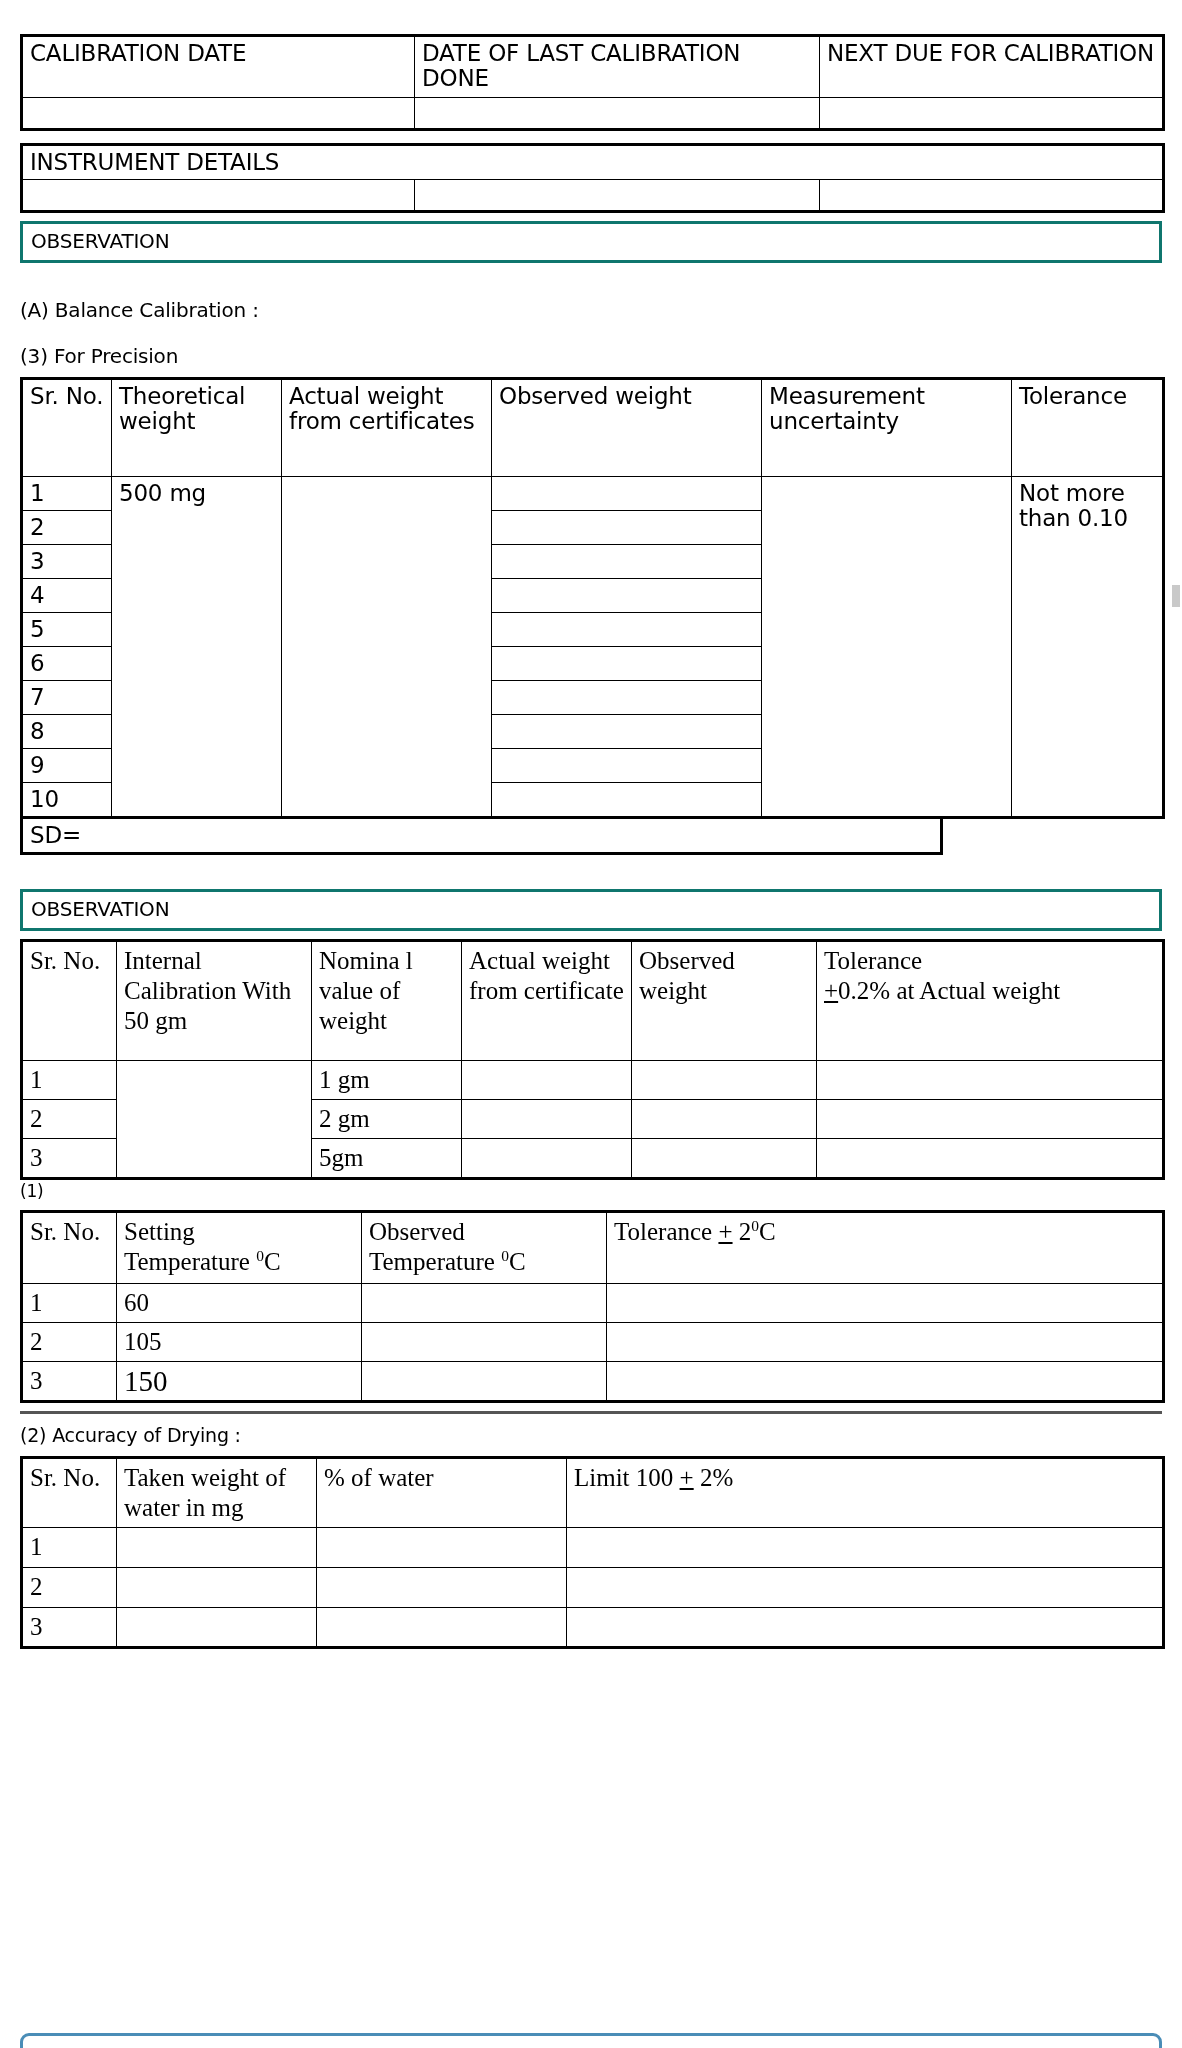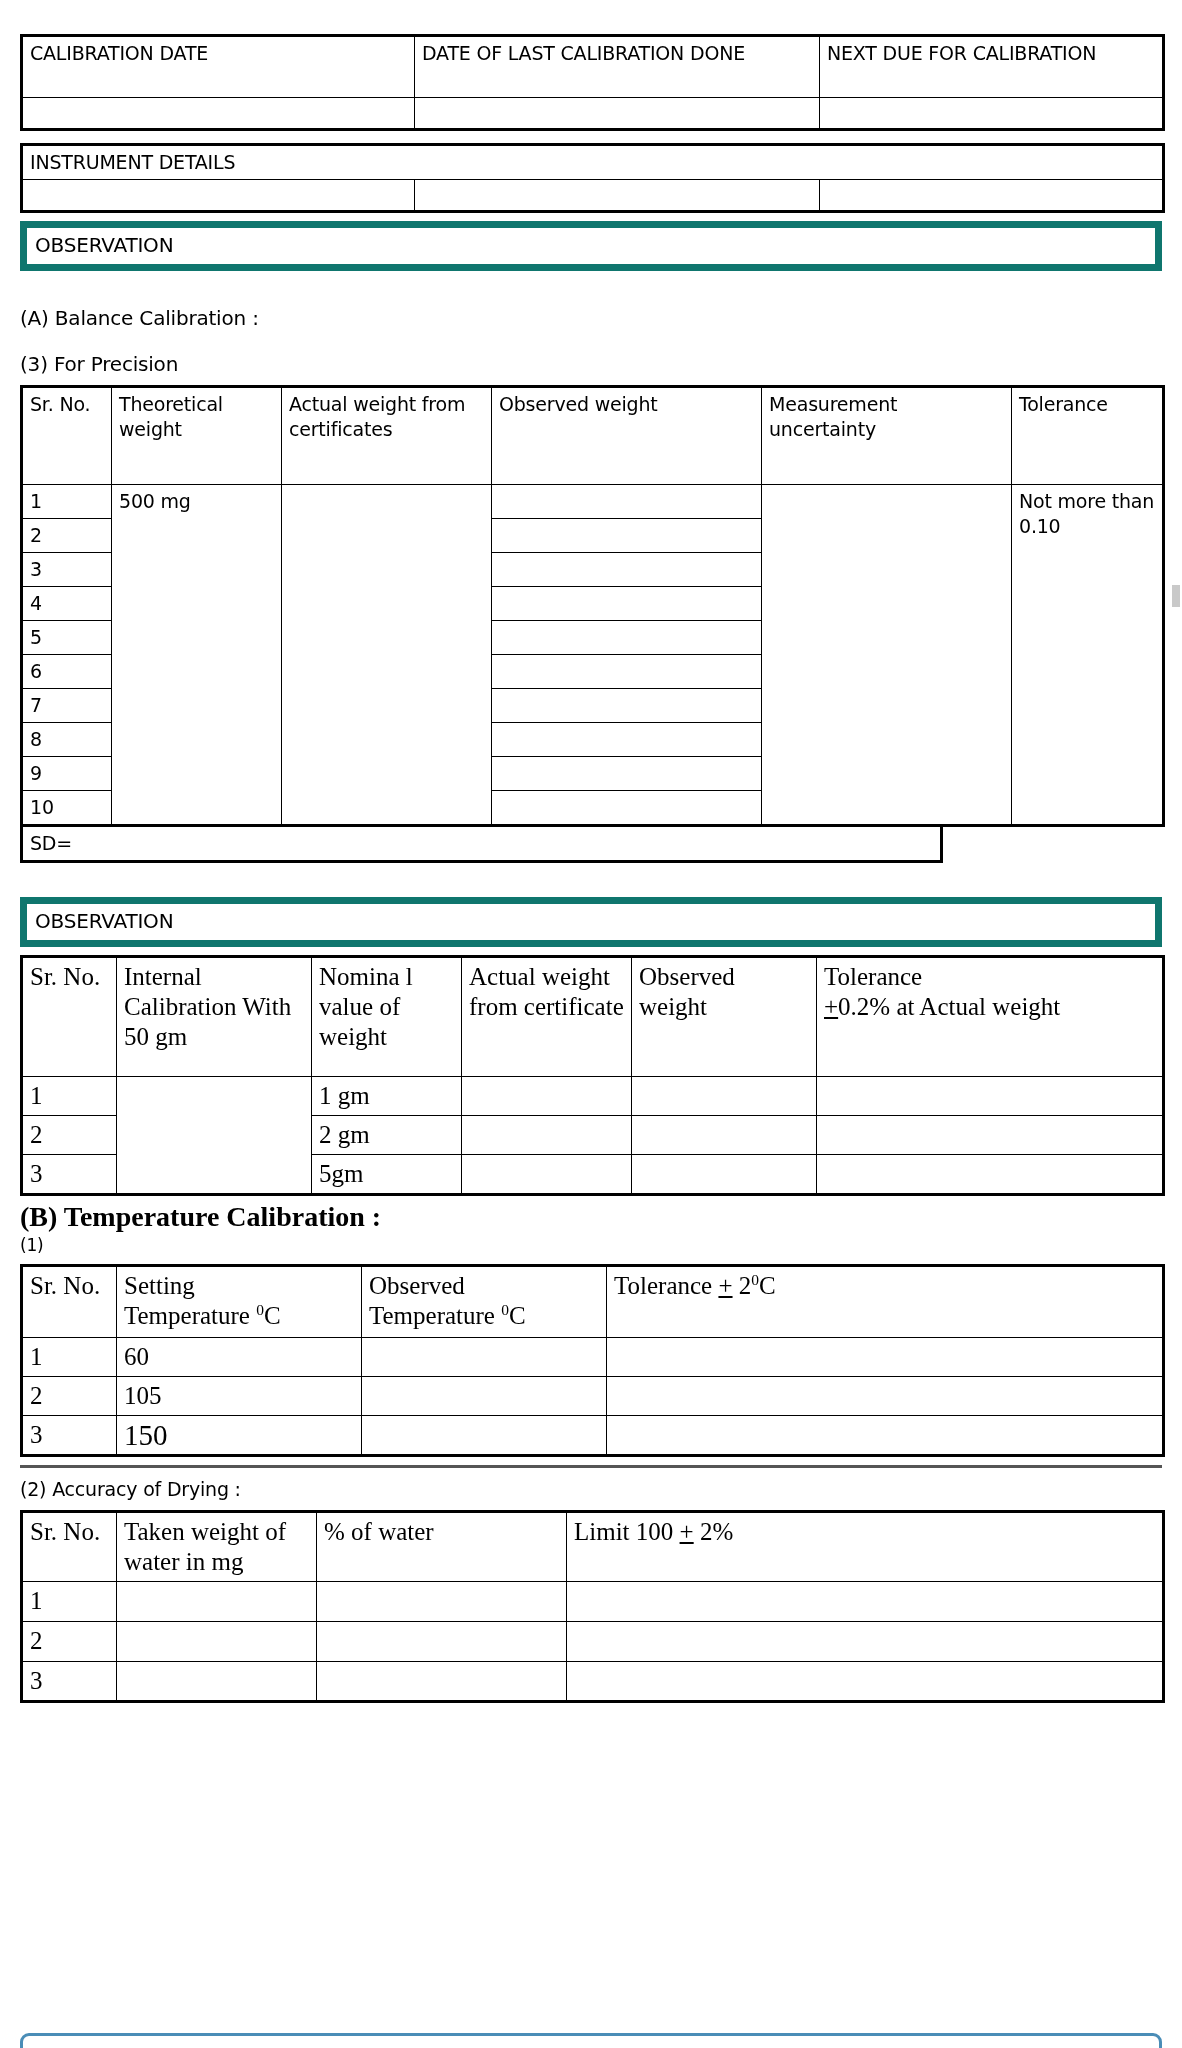--- a/index.html
+++ b/index.html
@@ -60,21 +60,21 @@
     font-weight: 400;
     text-align: left;
   }
   table.doc.outer-heavy {
     border: 3px solid #000;
   }
   .cell-c { text-align: center; }
   .cell-m { vertical-align: middle; }
 
   
-  .tbl-round td { font-size: 19px; line-height: 25px; }
+  .tbl-round td { font-size: 23px; line-height: 25px; }
   
   .tbl-serif td { font-size: 25px; line-height: 30px; font-family: "Liberation Serif", serif; font-weight: 700; }
 
   .gap-8  { height: 8px; }
   .gap-12 { height: 12px; }
   .gap-20 { height: 20px; }
   .gap-34 { height: 34px; }
 
   
   .sec-label-round {
@@ -91,21 +91,21 @@
   }
   .sec-small-round {
     margin: 0 20px;
     font-size: 17px;
     line-height: 22px;
   }
 
   
   .banner {
     margin: 0 20px;
-    border: 7px solid #0f766e;
+    border: 3px solid #0f766e;
     padding: 4px 8px 6px 8px;
     font-size: 20px;
     line-height: 26px;
   }
 
   
   sup.deg {
     font-size: 0.62em;
     vertical-align: super;
     line-height: 0;
@@ -320,21 +320,20 @@
       <tr>
         <td style="height:32px">3</td>
         <td>5gm</td>
         <td></td>
         <td></td>
         <td></td>
       </tr>
     </tbody>
   </table>
 
-  <div class="sec-label-serif" style="margin-top:4px">(B)    Temperature Calibration :</div>
   <div class="sec-small-round fx-round">(1)</div>
   <div class="gap-8"></div>
 
   <table class="doc tbl-serif outer-heavy">
     <colgroup>
       <col style="width:95px">
         <col style="width:245px">
         <col style="width:245px">
         <col style="width:557px">
     </colgroup>

